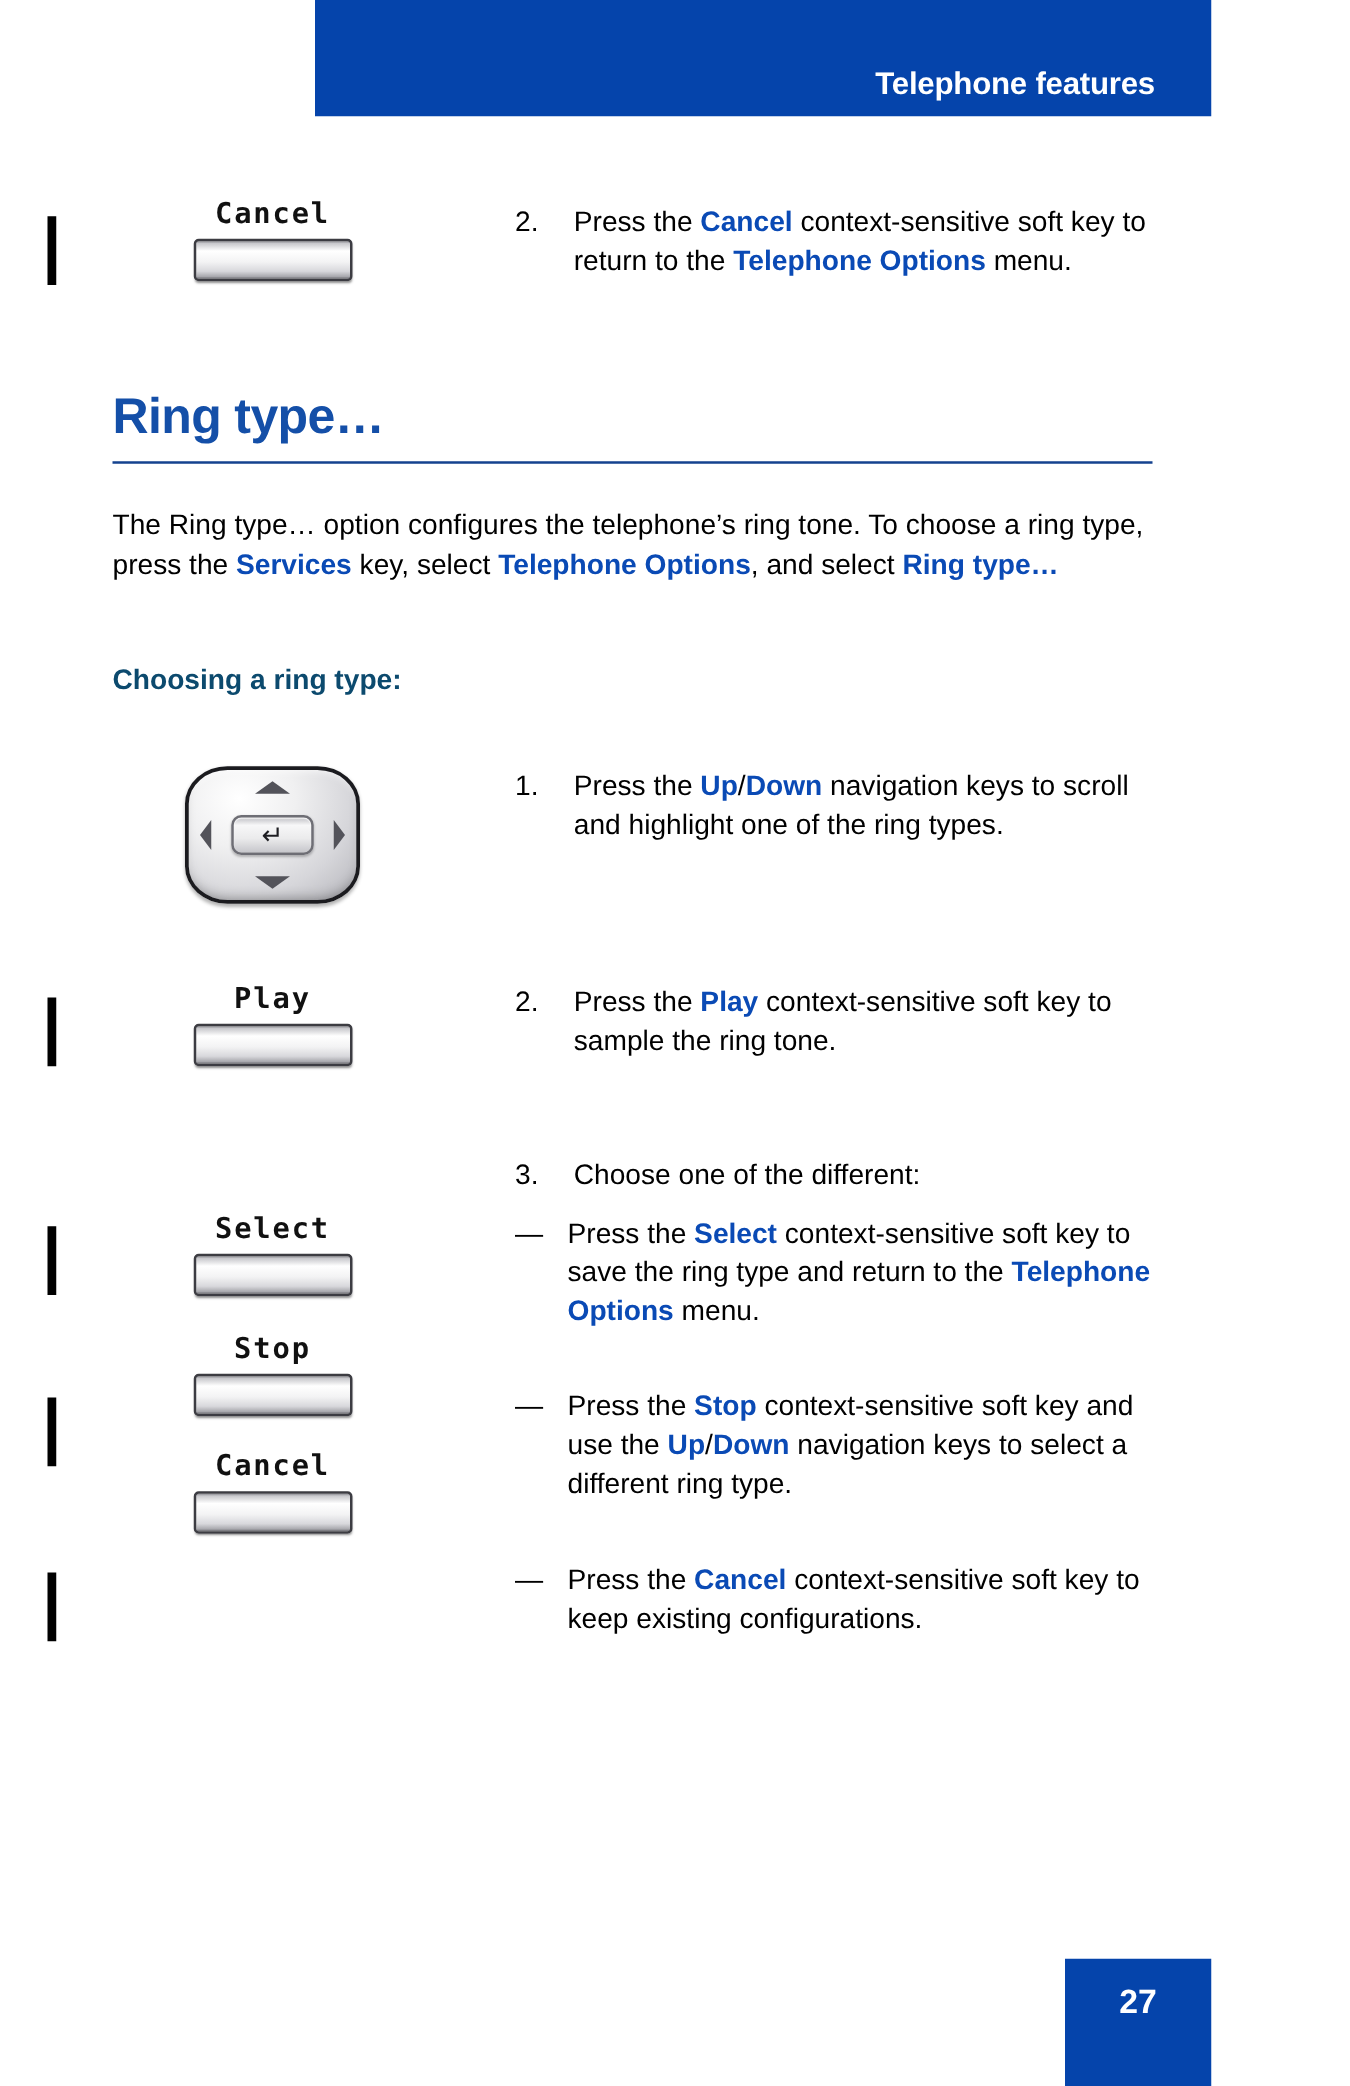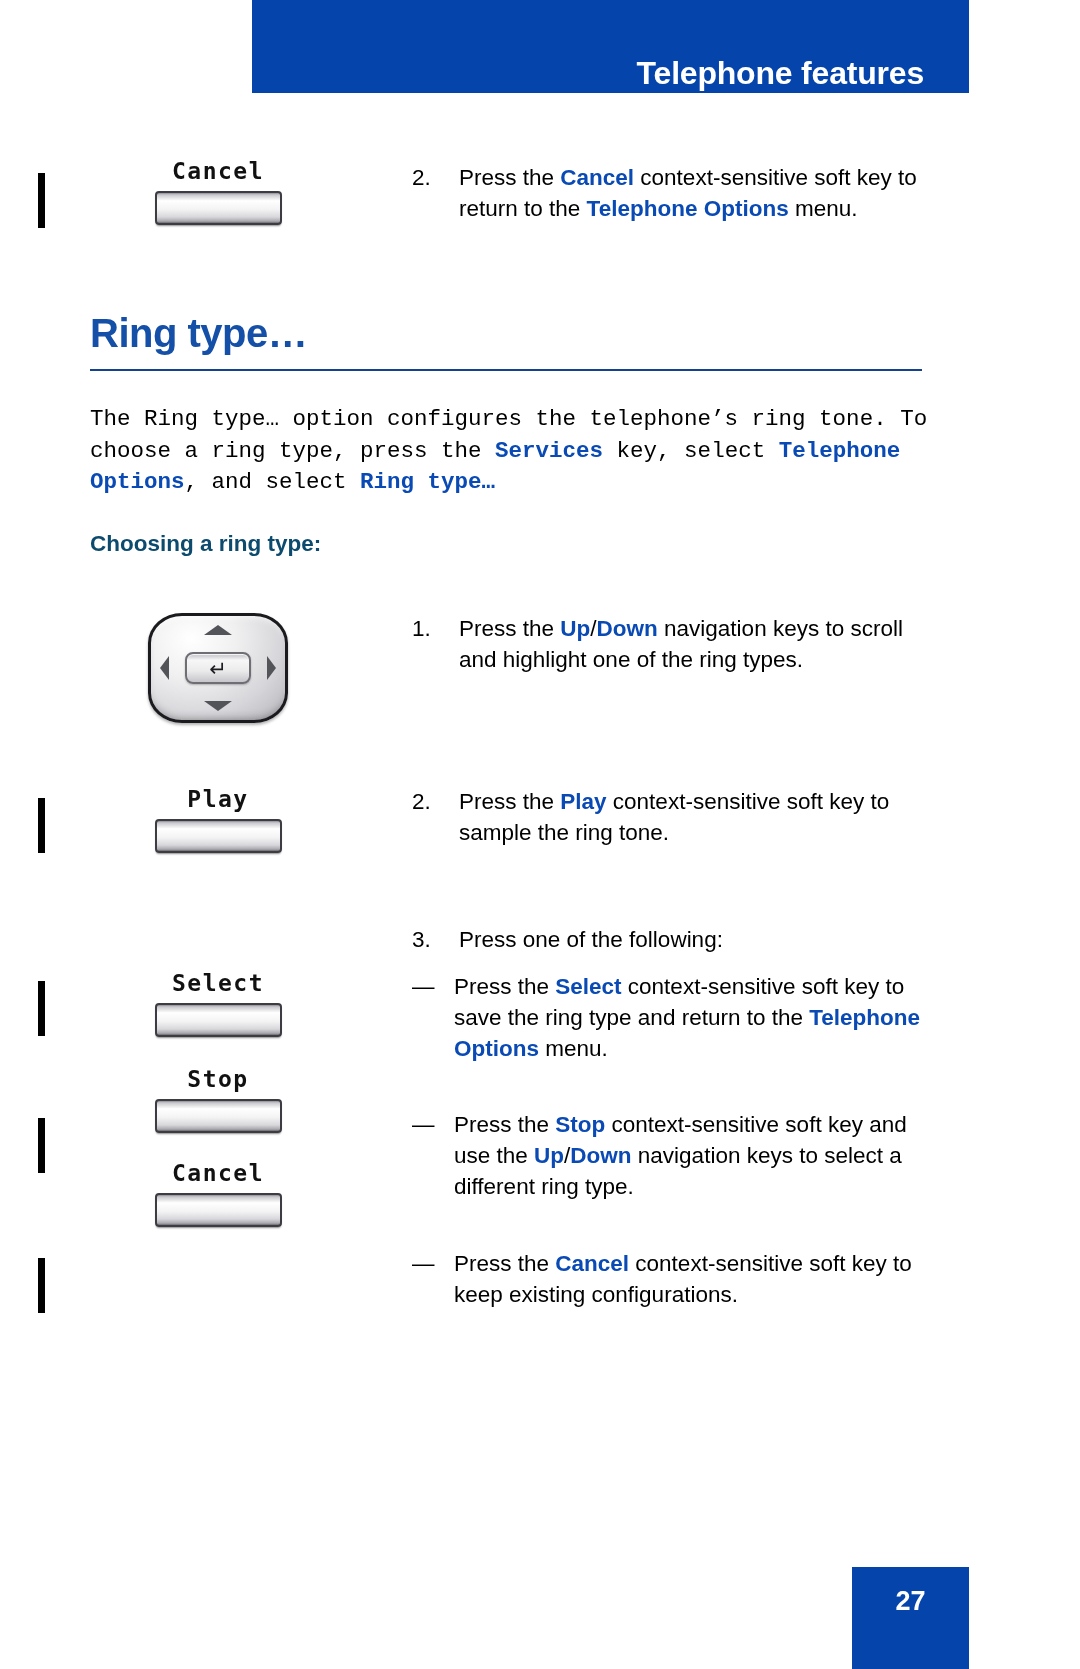--- a/index.html
+++ b/index.html
@@ -21,23 +21,23 @@
     position: absolute;
     left: 252px;
     top: 0;
     width: 717px;
     height: 93px;
     background: #0544ab;
   }
   .header-title {
     position: absolute;
     right: 45px;
-    bottom: 1px;
+    bottom: 11px;
     color: #ffffff;
-    font-size: 32px;
+    font-size: 25px;
     font-weight: bold;
     letter-spacing: -0.2px;
     white-space: nowrap;
   }
 
   
   .content {
     position: absolute;
     left: 0;
     top: 0;
@@ -222,21 +222,20 @@
   }
 
   .body-para {
     position: absolute;
     left: 90px;
     top: 404px;
     width: 840px;
     font-size: 22.5px;
     line-height: 31.5px;
     color: #000000;
-    font-family: Liberation Mono, monospace;
   }
   .sub-heading {
     position: absolute;
     left: 90px;
     top: 528px;
     font-size: 22.5px;
     line-height: 31px;
     font-weight: bold;
     color: #0c4a6e;
   }
@@ -322,21 +321,21 @@
   <div class="text-col" style="top:786px;">
     <div class="step">
       <div class="step-num">2.</div>
       <div class="step-body"><span>Press the </span><b class="blue">Play</b><span> context-sensitive soft key to sample the ring tone.</span></div>
     </div>
   </div>
 
   <div class="text-col" style="top:924px;">
     <div class="step">
       <div class="step-num">3.</div>
-      <div class="step-body">Press one of the following:</div>
+      <div class="step-body">Choose one of the different:</div>
     </div>
   </div>
 
   <div class="art-col" style="top:972px;">
     <div class="lcd-label">Select</div>
     <div class="softkey"></div>
   </div>
 
   <div class="art-col" style="top:1068px;">
     <div class="lcd-label">Stop</div>

